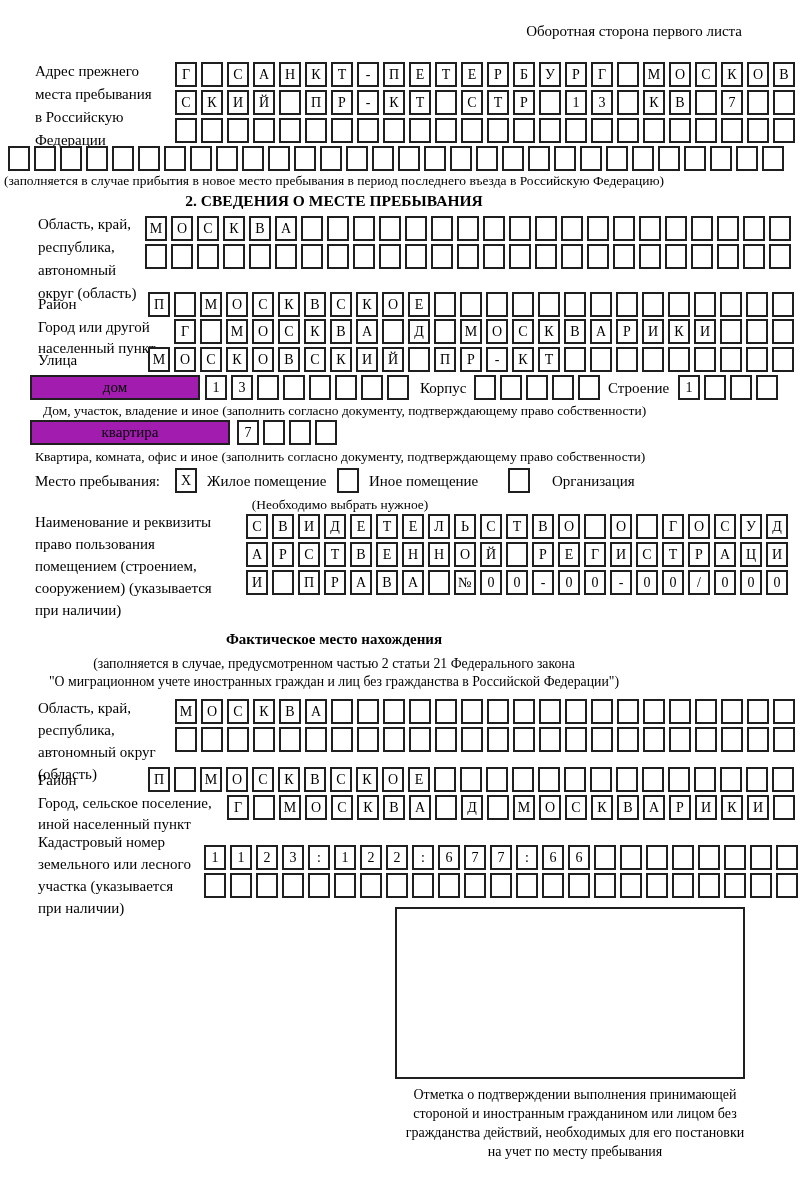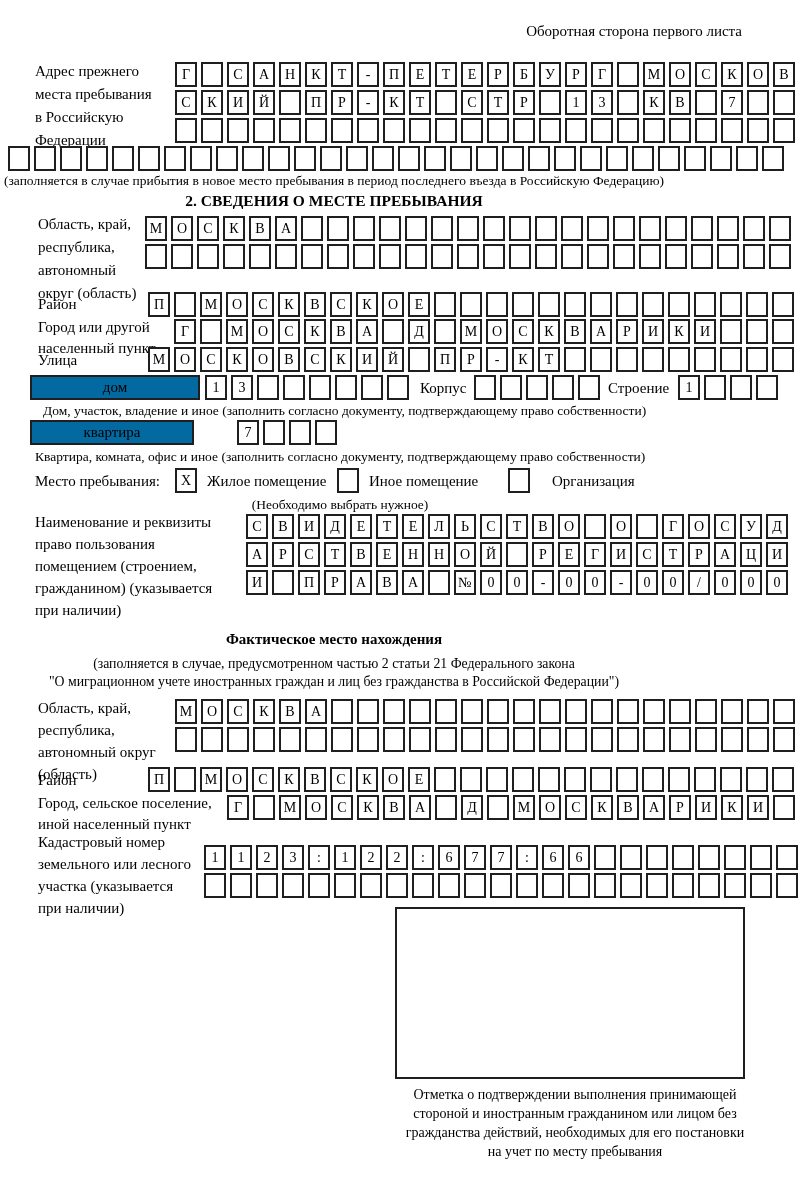--- a/index.html
+++ b/index.html
@@ -11,21 +11,21 @@
   .lbl{font-size:15px;line-height:23px;}
   .lbl-tight{font-size:15px;line-height:21px;}
   .cells{display:flex;gap:4px;}
   .cell{
     width:22px;height:25px;box-sizing:border-box;border:2px solid #1f1f1f;
     display:flex;align-items:center;justify-content:center;
     font-size:14px;background:#fff;flex:0 0 auto;
   }
   .widebox{
     box-sizing:border-box;border:2px solid #1f1f1f;height:25px;
-    display:flex;align-items:center;justify-content:center;font-size:15px;background:#0369a1;
+    display:flex;align-items:center;justify-content:center;font-size:15px;background:#a21caf;
   }
   .caption{font-size:13.5px;}
   .center{width:668px;left:0;text-align:center;}
   .heading{font-weight:bold;font-size:15.5px;}
   .stampbox{box-sizing:border-box;border:2px solid #1f1f1f;background:#fff;}
   .stampcap{font-size:14px;line-height:19px;text-align:center;}
 </style>
 </head>
 <body>
 
@@ -322,21 +322,21 @@
   </div>
 <div class="abs lbl" style="left:608px;top:377px;">Строение</div>
 <div class="abs cells" style="left:678px;top:375px;">
     <div class="cell">1</div>
     <div class="cell"></div>
     <div class="cell"></div>
     <div class="cell"></div>
   </div>
 <div class="abs caption" style="left:43px;top:403px;">Дом, участок, владение и иное (заполнить согласно документу, подтверждающему право собственности)</div>
 
-<div class="abs widebox" style="left:30px;top:420px;width:164px;">квартира</div>
+<div class="abs widebox" style="left:30px;top:420px;width:200px;">квартира</div>
 <div class="abs cells" style="left:237px;top:420px;">
     <div class="cell">7</div>
     <div class="cell"></div>
     <div class="cell"></div>
     <div class="cell"></div>
   </div>
 <div class="abs caption" style="left:35px;top:449px;">Квартира, комната, офис и иное (заполнить согласно документу, подтверждающему право собственности)</div>
 
 <div class="abs lbl" style="left:35px;top:470px;">Место пребывания:</div>
 <div class="abs cells chkwrap" style="left:175px;top:468px;">
@@ -350,21 +350,21 @@
 <div class="abs cells" style="left:508px;top:468px;">
     <div class="cell"></div>
   </div>
 <div class="abs lbl" style="left:552px;top:470px;">Организация</div>
 <div class="abs caption" style="left:0px;top:497px;width:680px;text-align:center;">(Необходимо выбрать нужное)</div>
 
 <div class="abs lbl" style="left:35px;top:511px;line-height:22px;">
     <div>Наименование и реквизиты</div>
     <div>право пользования</div>
     <div>помещением (строением,</div>
-    <div>гражданином) (указывается</div>
+    <div>сооружением) (указывается</div>
     <div>при наличии)</div>
   </div>
 <div class="abs cells" style="left:246px;top:514px;">
     <div class="cell">С</div>
     <div class="cell">В</div>
     <div class="cell">И</div>
     <div class="cell">Д</div>
     <div class="cell">Е</div>
     <div class="cell">Т</div>
     <div class="cell">Е</div>

